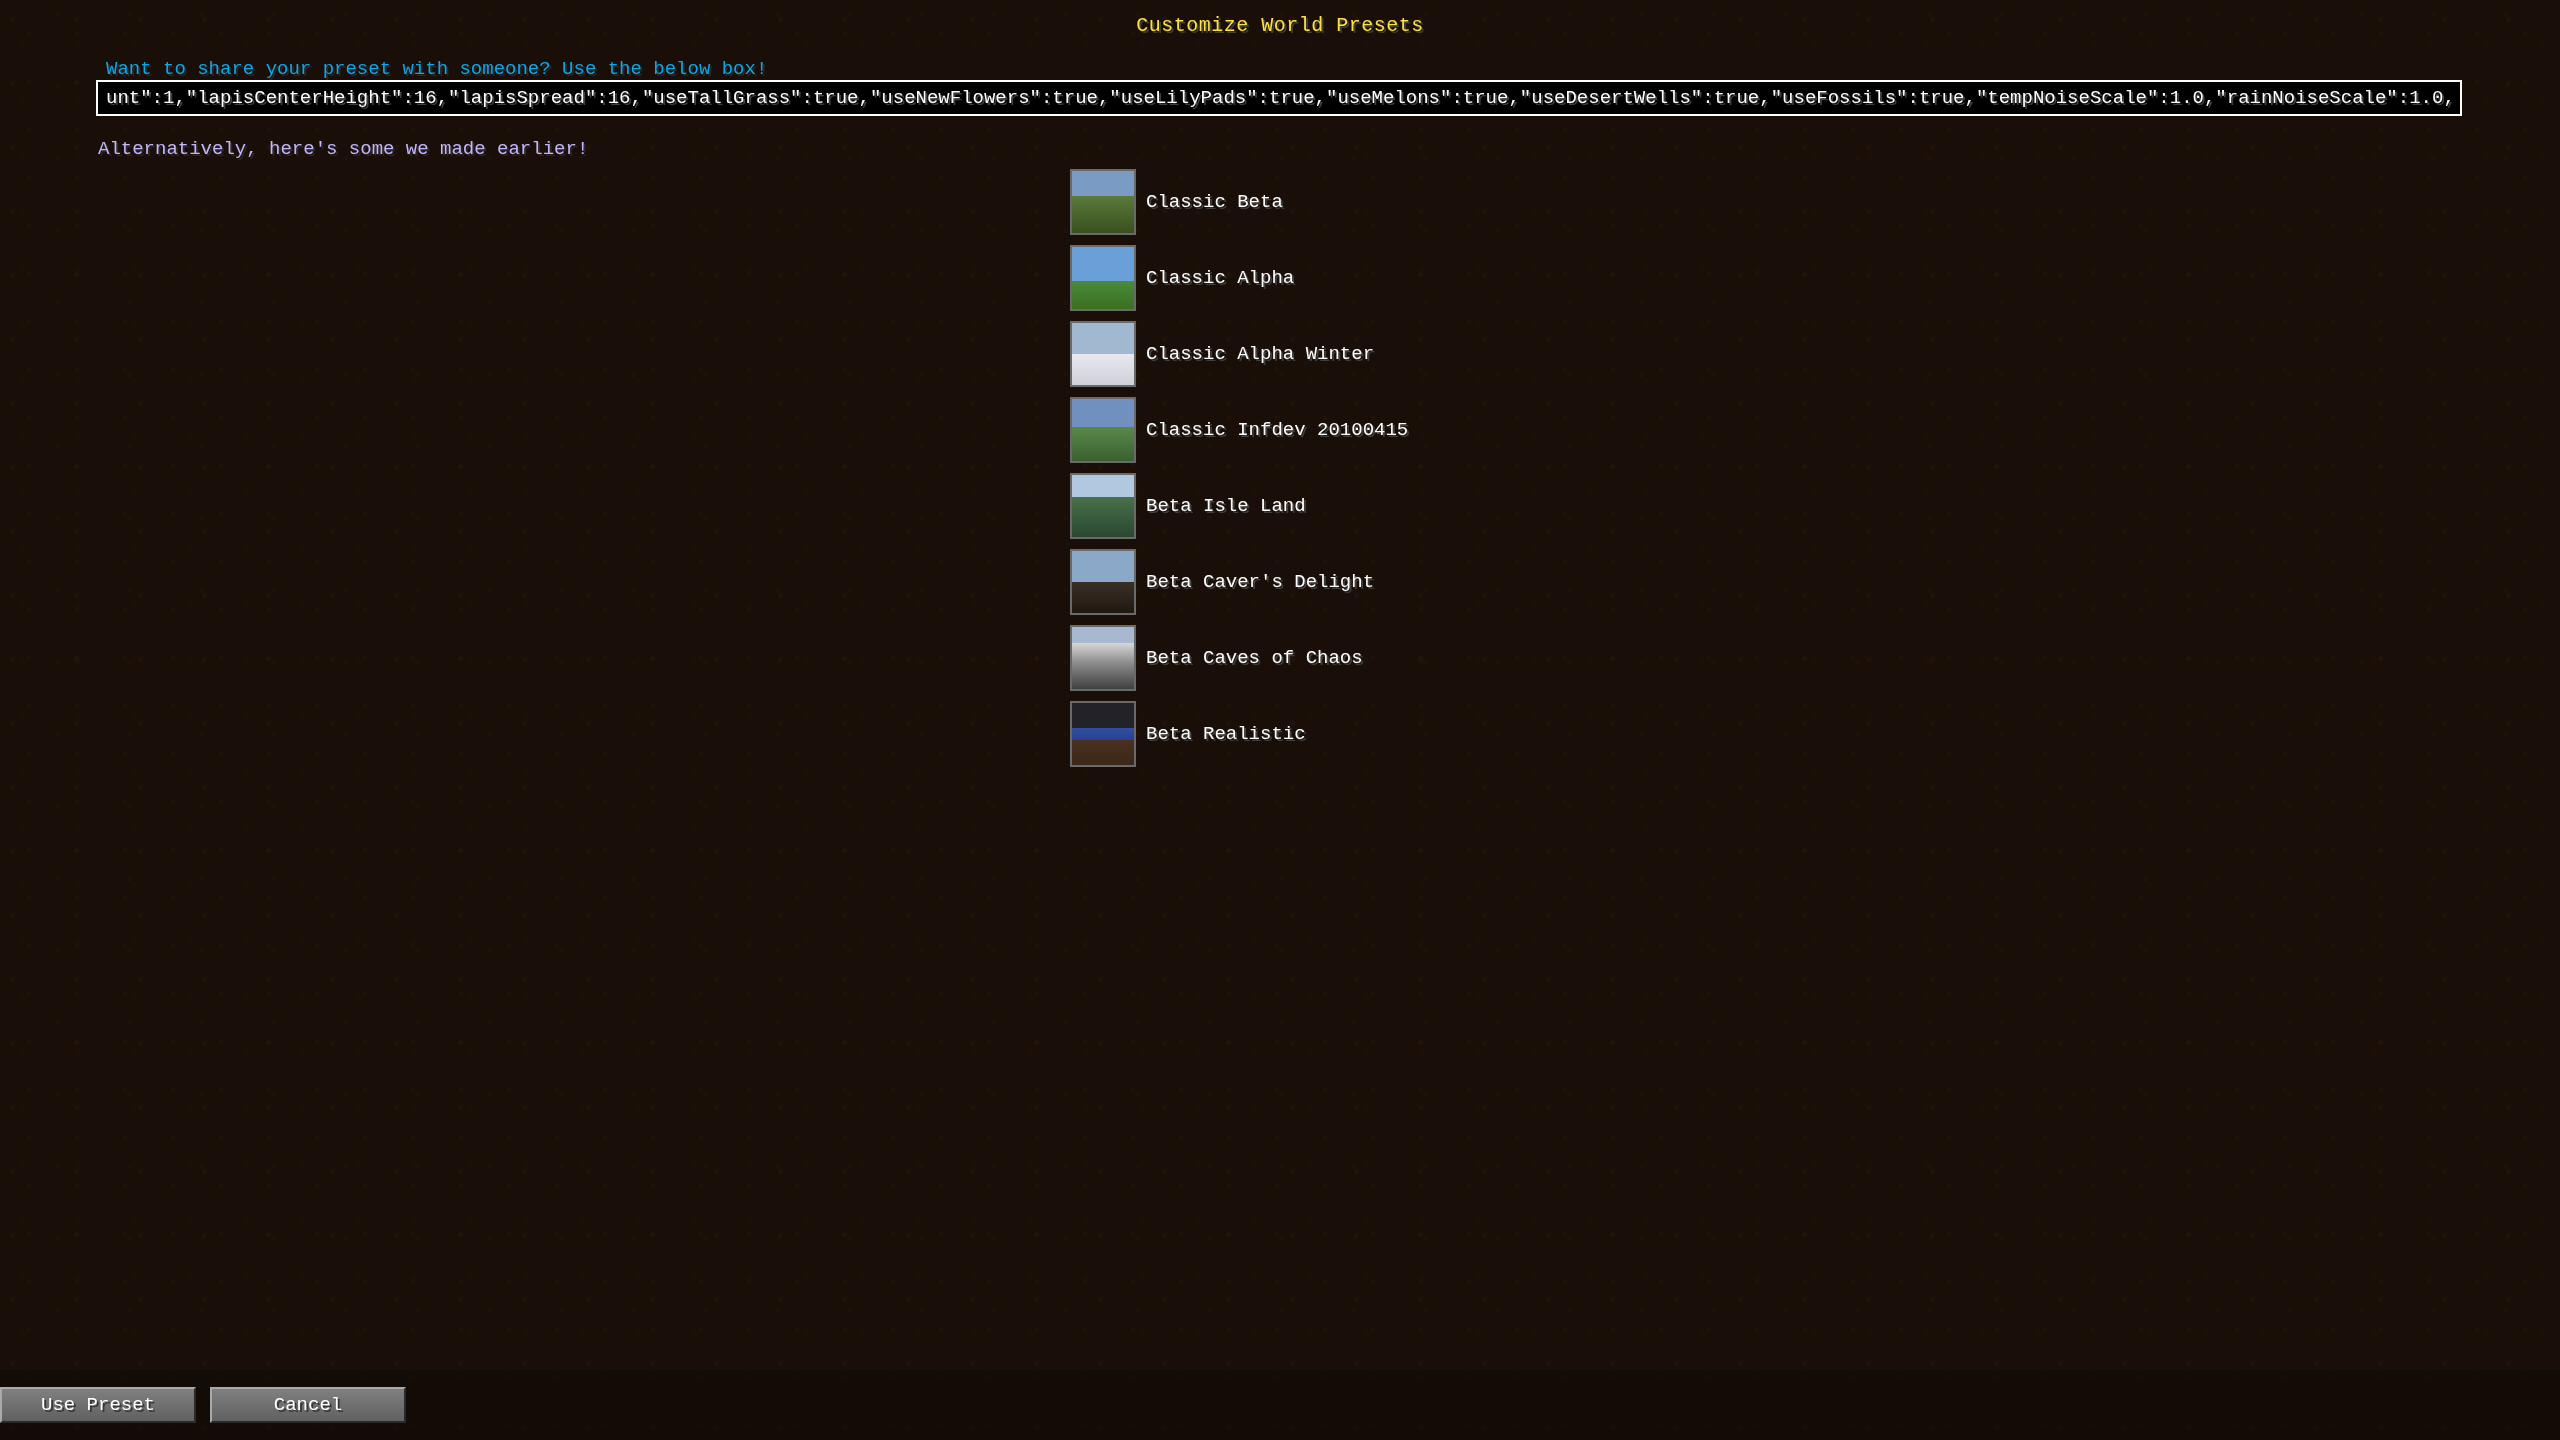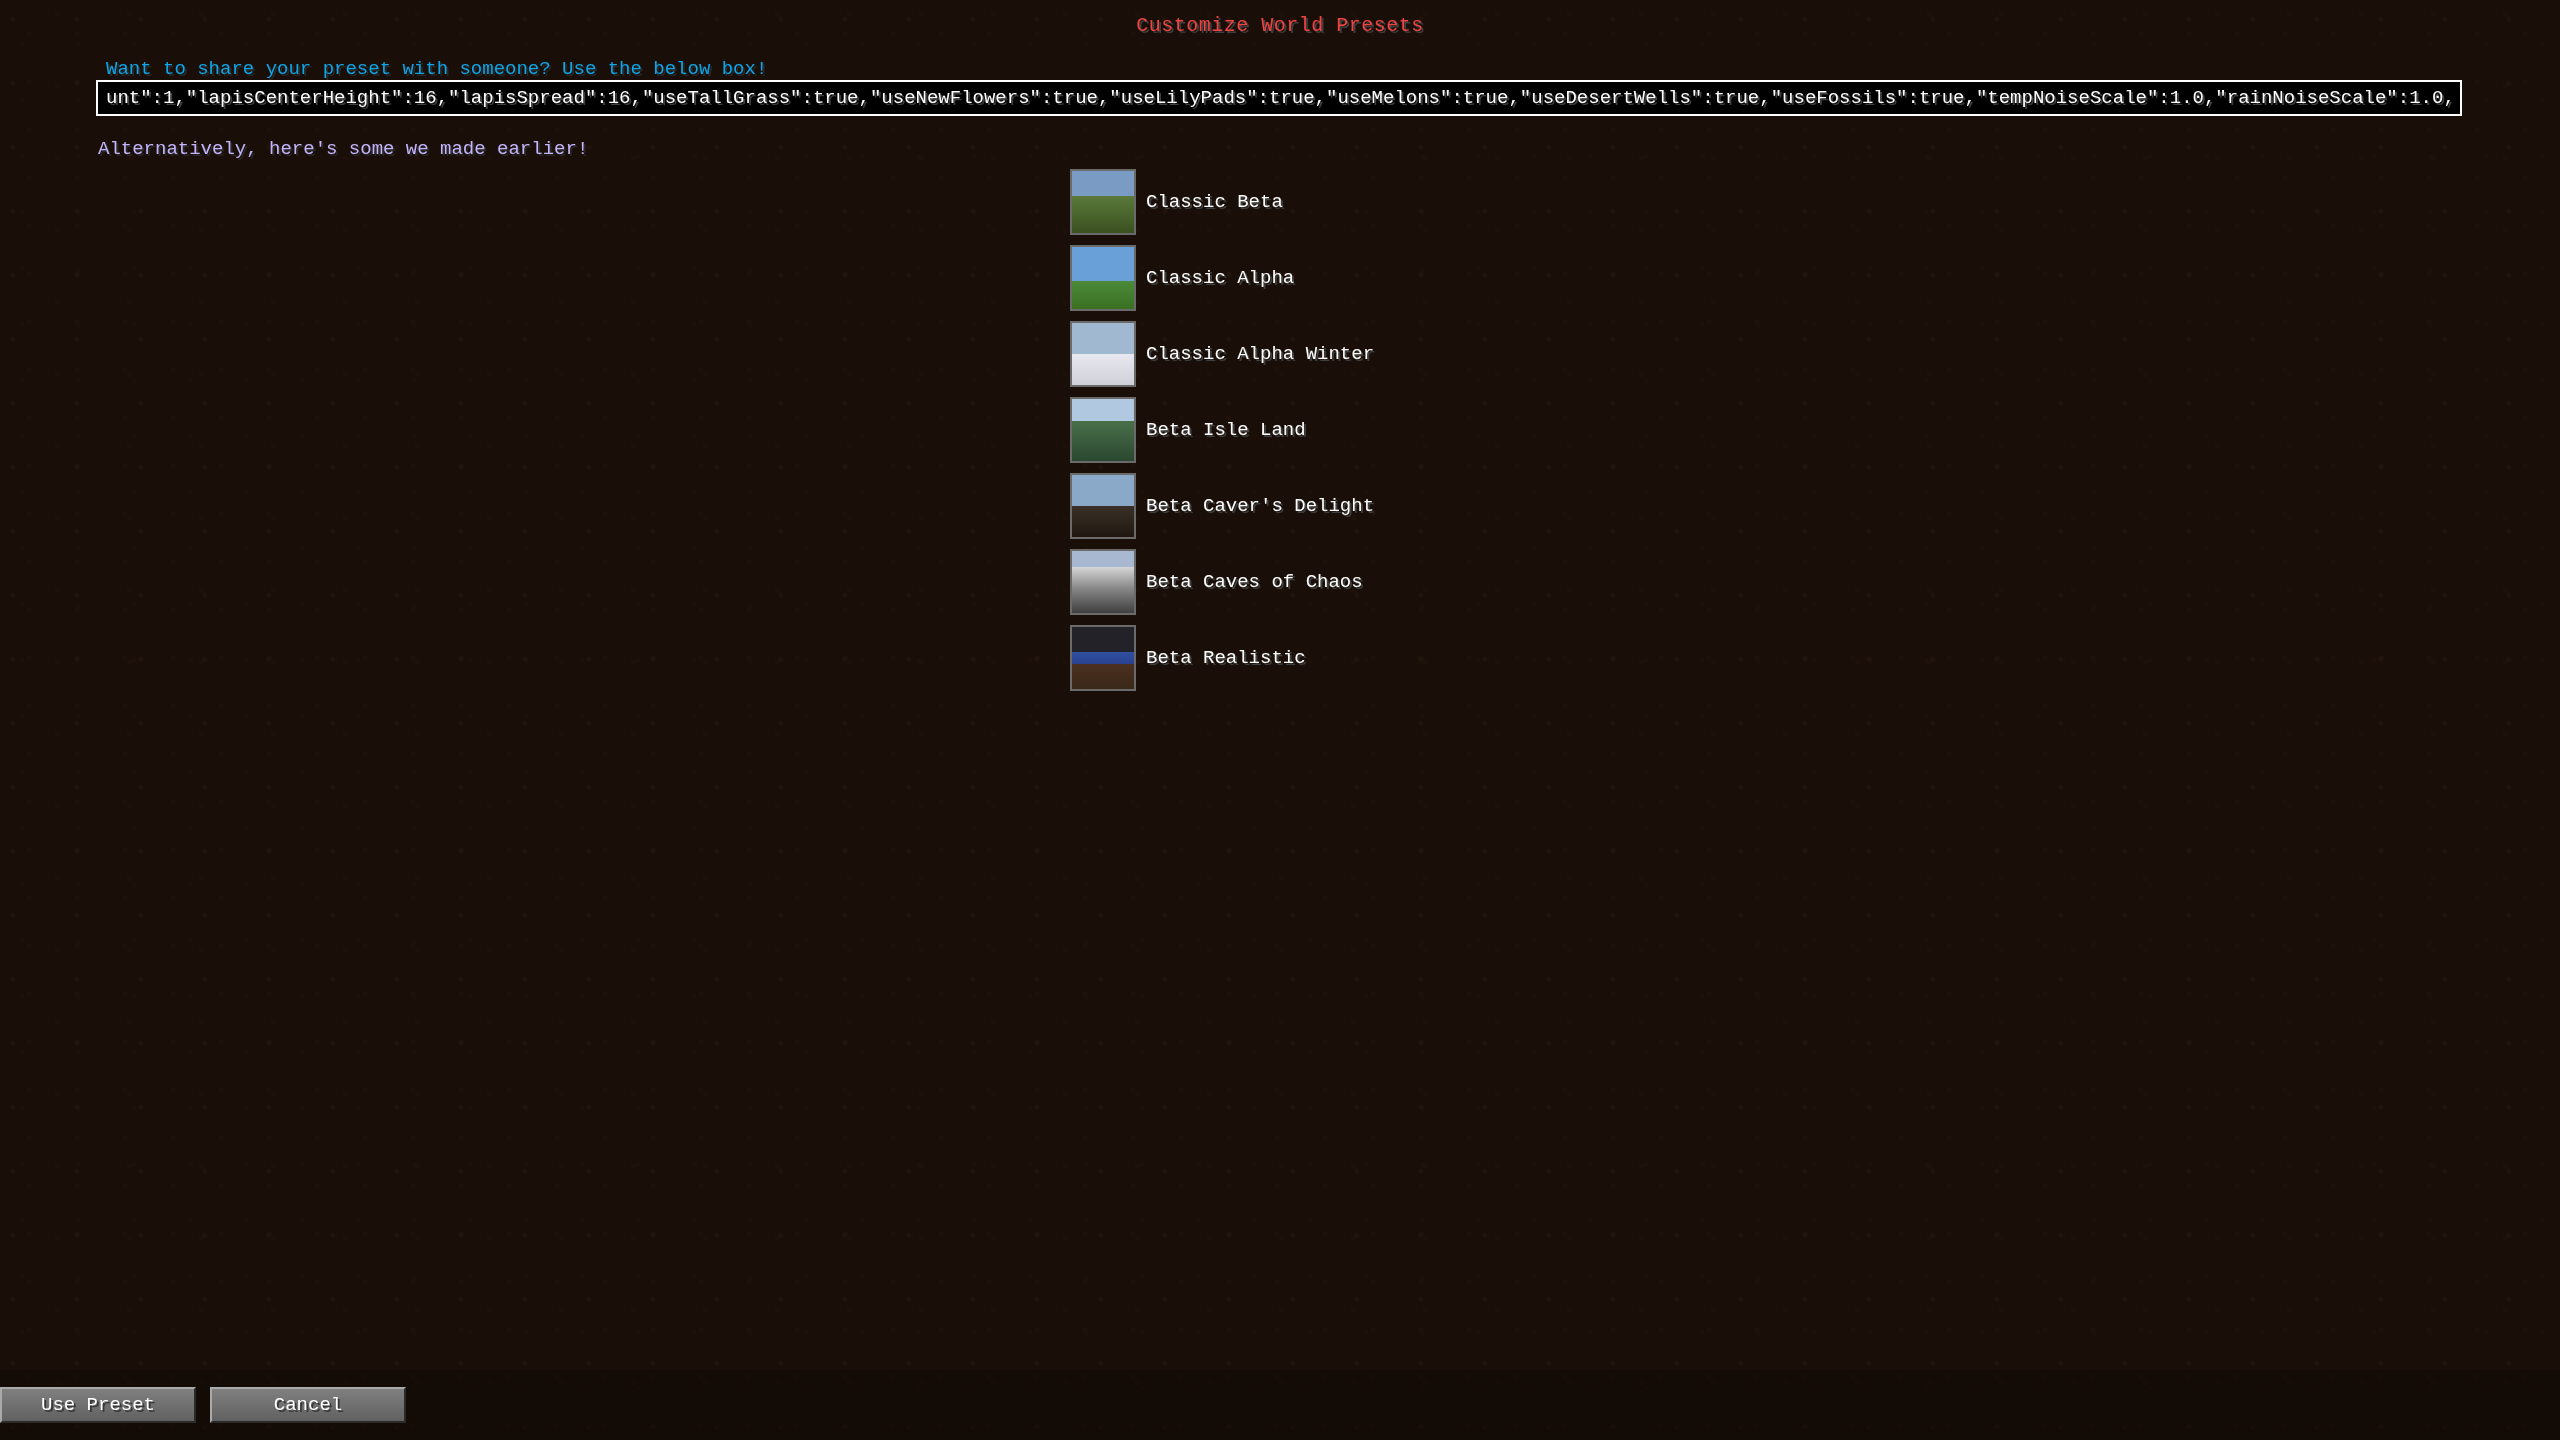--- a/index.html
+++ b/index.html
@@ -21,21 +21,21 @@
   font-family: 'Courier New', monospace;
   color: #e0e0e0;
   overflow: hidden;
   position: relative;
   image-rendering: pixelated;
 }
 
 .title {
   text-align: center;
   font-size: 20px;
-  color: #ef4444;
+  color: #fde047;
   text-shadow: 2px 2px 0 #3f3f3f;
   padding-top: 14px;
   letter-spacing: 0.5px;
 }
 
 .share-label {
   position: absolute;
   left: 106px;
   top: 58px;
   font-size: 19px;
@@ -170,20 +170,24 @@
       </div>
       <div class="preset-item">
         <div class="preset-thumb thumb-alpha"></div>
         <span class="preset-label">Classic Alpha</span>
       </div>
       <div class="preset-item">
         <div class="preset-thumb thumb-winter"></div>
         <span class="preset-label">Classic Alpha Winter</span>
       </div>
       <div class="preset-item">
+        <div class="preset-thumb thumb-infdev"></div>
+        <span class="preset-label">Classic Infdev 20100415</span>
+      </div>
+      <div class="preset-item">
         <div class="preset-thumb thumb-isle"></div>
         <span class="preset-label">Beta Isle Land</span>
       </div>
       <div class="preset-item">
         <div class="preset-thumb thumb-caver"></div>
         <span class="preset-label">Beta Caver's Delight</span>
       </div>
       <div class="preset-item">
         <div class="preset-thumb thumb-chaos"></div>
         <span class="preset-label">Beta Caves of Chaos</span>

